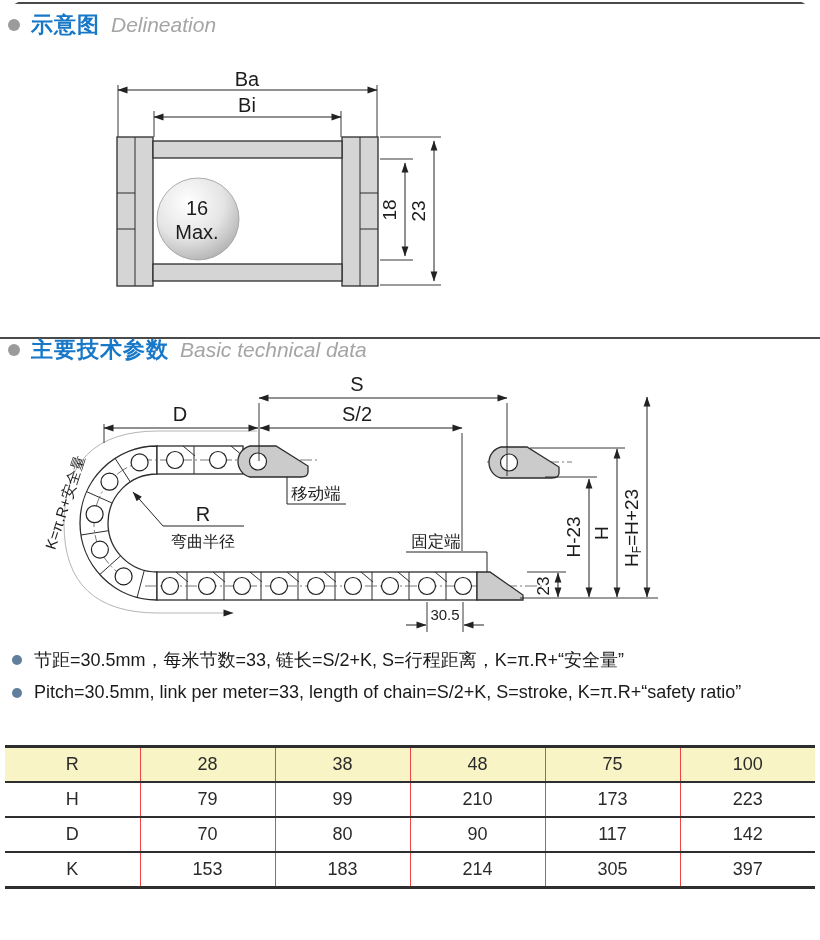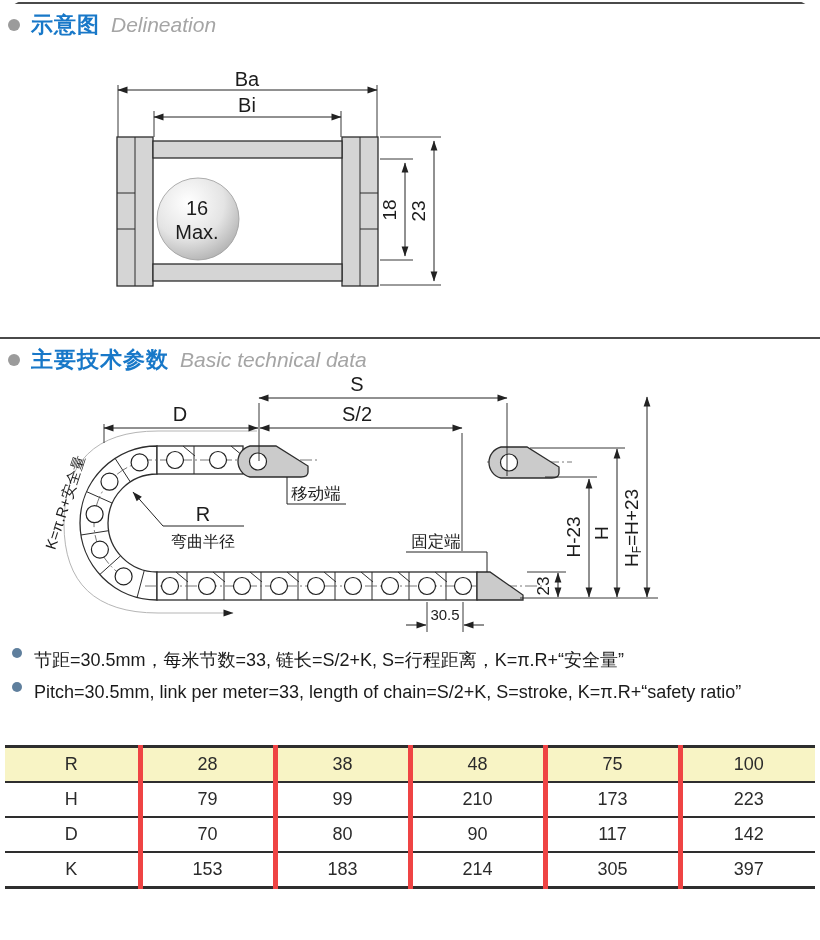--- a/index.html
+++ b/index.html
@@ -4,27 +4,27 @@
 <style>
   html,body{margin:0;padding:0;background:#fff;}
   .page{position:relative;width:820px;height:940px;background:#ffffff;overflow:hidden;
         font-family:"Liberation Sans","DejaVu Sans",sans-serif;color:#1c1c1c;border-radius:29px;}
   .rule{position:absolute;left:0;width:820px;height:2px;background:#4a4a4a;}
   .sec-header{position:absolute;left:8px;display:flex;align-items:center;gap:11px;}
   .sec-dot{width:12px;height:12px;border-radius:50%;background:#9b9b9b;flex:none;}
   .sec-zh{color:#1878c8;font-weight:bold;font-size:22px;letter-spacing:1px;}
   .sec-en{color:#a5a5a5;font-size:21px;font-style:italic;}
   .dsvg{position:absolute;left:0;}
-  .bullet{position:absolute;left:12px;display:flex;align-items:flex-start;gap:12px;
+  .bullet{position:absolute;left:12px;display:flex;align-items:center;gap:12px;
           font-size:18px;color:#1a1a1a;white-space:nowrap;}
   .bdot{width:10px;height:10px;border-radius:50%;background:#5f7f9d;flex:none;}
   .dtable{position:absolute;left:5px;top:745px;width:810px;border-collapse:collapse;
           border-top:3px solid #2e2e2e;border-bottom:3px solid #2e2e2e;
           font-size:18px;color:#2b2b2b;table-layout:fixed;}
-  .dtable td{border-left:5px solid #ef4444;border-top:2px solid #2e2e2e;
+  .dtable td{border-left:1px solid #ef4444;border-top:2px solid #2e2e2e;
              height:31px;text-align:center;vertical-align:middle;}
   .dtable tr:first-child td{border-top:none;background:#f8f4c5;}
   .dtable td:first-child{border-left:none;}
   .footer-line{position:absolute;left:6px;font-size:17px;color:#161616;white-space:nowrap;}
   .footer-line sub{font-size:11px;}
   svg text{fill:#1c1c1c;}
 </style>
 </head>
 <body>
 
@@ -88,21 +88,21 @@
     <text x="197" y="239" font-size="20" text-anchor="middle">Max.</text>
 
     <text x="247" y="86" font-size="20" text-anchor="middle">Ba</text>
     <text x="247" y="112" font-size="20" text-anchor="middle">Bi</text>
     <text x="396" y="210" font-size="19" text-anchor="middle" transform="rotate(-90 396 210)">18</text>
     <text x="425" y="211" font-size="19" text-anchor="middle" transform="rotate(-90 425 211)">23</text>
   </svg>
 
   <div class="rule" style="top:337px"></div>
 
-  <div class="sec-header" style="top:345px">
+  <div class="sec-header" style="top:335px">
     <span class="sec-dot"></span>
     <span class="sec-zh">主要技术参数</span>
     <span class="sec-en">Basic technical data</span>
   </div>
 
   <svg class="dsvg" style="top:370px" width="700" height="272" viewBox="0 370 700 272">
 
     <path d="M257,431 H158 Q64,431 64,524 Q64,613 158,613 H233" fill="none" stroke="#b5b5b5" stroke-width="1" marker-end="url(#ar2)"></path>
     <defs>
       <marker id="ar2" viewBox="0 0 10 8" refX="9.5" refY="4" markerWidth="11" markerHeight="8" orient="auto-start-reverse" markerUnits="userSpaceOnUse">

